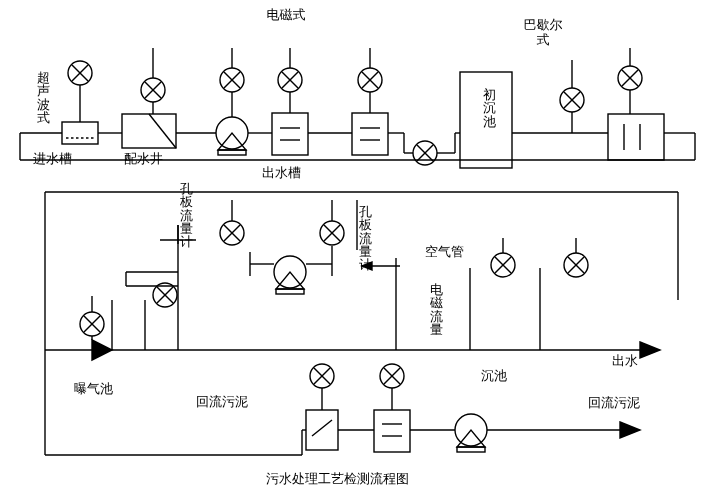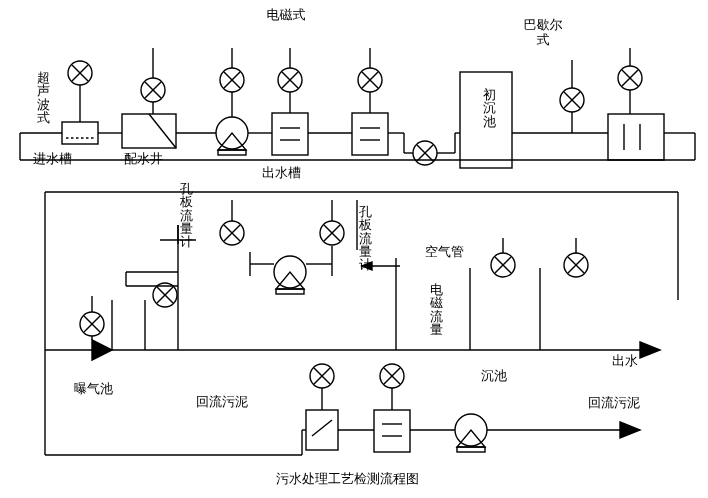--- a/index.html
+++ b/index.html
@@ -246,15 +246,15 @@
   <div class="lbl vert" style="left:179px; top:182px;">孔板流量计</div>
   <div class="lbl vert" style="left:358px; top:205px;">孔板流量计</div>
   <div class="lbl" style="left:425px; top:245px;">空气管</div>
   <div class="lbl vert" style="left:407px; top:283px;margin-left:22px;">电磁流量</div>
   <div class="lbl" style="left:66px; top:382px;padding-left:8px;">曝气池</div>
   <div class="lbl" style="left:196px; top:396px;font-family:Liberation Mono, monospace;">回流污泥</div>
   <div class="lbl" style="left:481px; top:370px;font-family:Liberation Mono, monospace;">沉池</div>
   <div class="lbl" style="left:612px; top:318px;margin-top:36px;">出水</div>
   <div class="lbl" style="left:588px; top:396px;">回流污泥</div>
 
-  <div class="caption" style="left:266px; top:470px;margin-left:10px;">污水处理工艺检测流程图</div>
+  <div class="caption" style="left:266px; top:470px;">污水处理工艺检测流程图</div>
 
 </div>
 
 </body></html>

